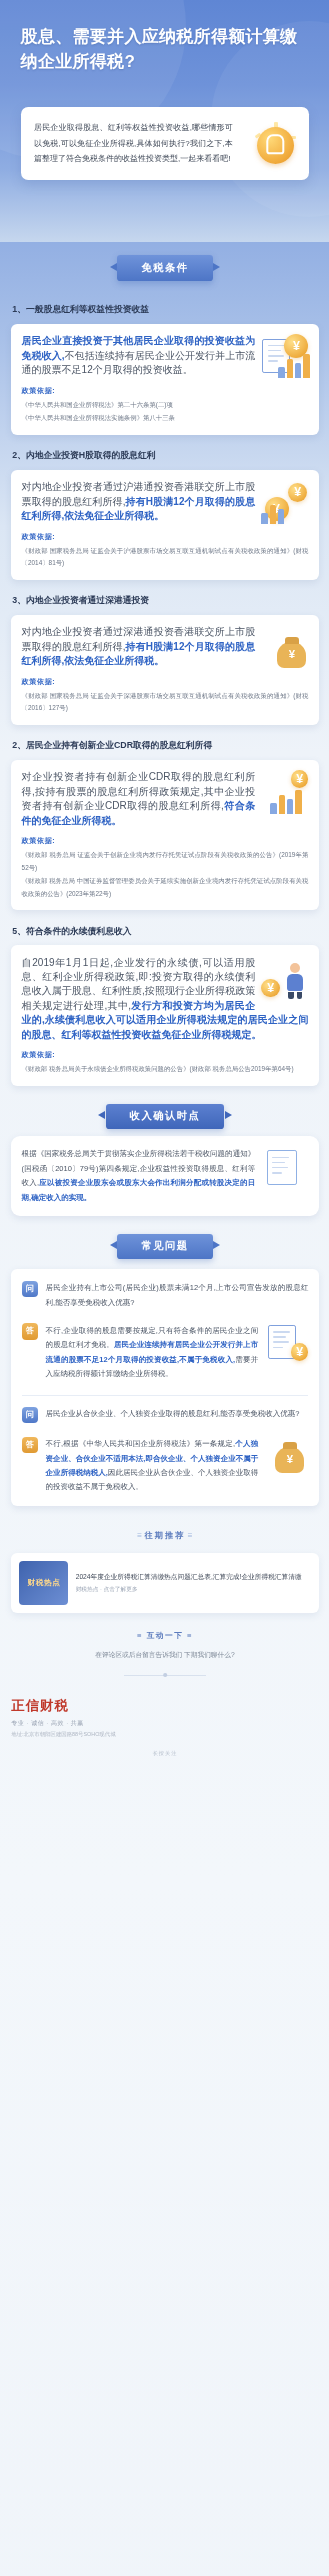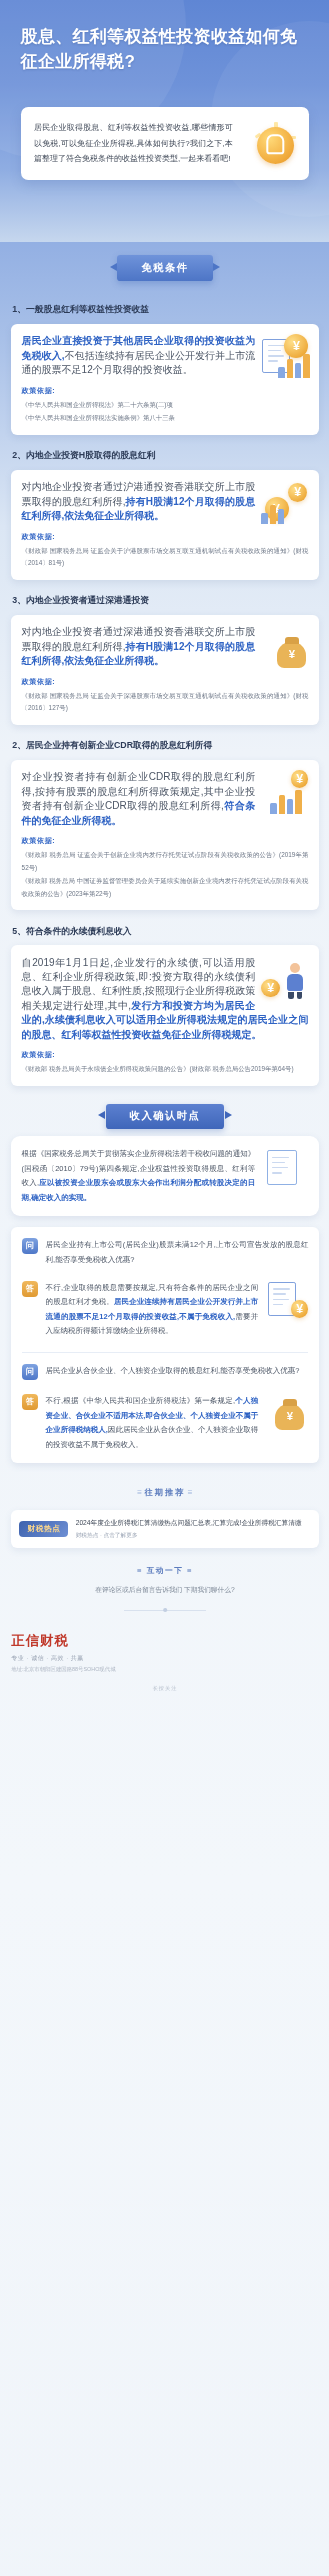--- a/index.html
+++ b/index.html
@@ -357,21 +357,21 @@
     background: #ffffff;
     border-radius: 6.2px;
     padding: 8.2px;
     box-shadow: 0 2.1px 7.2px rgba(80,110,160,0.10);
     display: flex;
     gap: 7.2px;
     align-items: center;
   }
   .promo-thumb {
     flex: 0 0 49px;
-    height: 16px;
+    height: 44px;
     border-radius: 4.1px;
     background: linear-gradient(135deg,#3f63ae,#6d8fd4);
     position: relative;
     overflow: hidden;
   }
   .promo-thumb span {
     position: absolute;
     left: 0; right: 0; top: 50%;
     transform: translateY(-50%);
     text-align: center;
@@ -455,21 +455,21 @@
     letter-spacing: 1px;
   }
   .clearfix:after { content: ""; display: table; clear: both; }
 </style>
 </head>
 <body>
 
 <div class="page">
 
   <div class="header">
-    <div class="title">股息、红利等权益性投资收益如何免征企业所得税?</div>
+    <div class="title">股息、需要并入应纳税所得额计算缴纳企业所得税?</div>
     <div class="intro-card">
       <div class="intro-text">居民企业取得股息、红利等权益性投资收益,哪些情形可以免税,可以免征企业所得税,具体如何执行?我们之下,本篇整理了符合免税条件的收益性投资类型,一起来看看吧!</div>
       <div class="intro-art">
         <div class="spark s1"></div>
         <div class="spark s2"></div>
         <div class="spark s3"></div>
         <div class="bulb"></div>
       </div>
     </div>
   </div>
@@ -601,20 +601,23 @@
         <div class="doc" style="left:5.2px;top:3.1px;width:30px;height:35px;border-color:#8fb0e4;">
           <i></i>
             <i></i>
             <i></i>
             <i></i>
         </div>
       </div>
       <span>根据《国家税务总局关于贯彻落实企业所得税法若干税收问题的通知》(国税函〔2010〕79号)第四条规定,企业权益性投资取得股息、红利等收入,</span><span class="hl">应以被投资企业股东会或股东大会作出利润分配或转股决定的日期,确定收入的实现。</span><span></span>
     </div>
 
+    <div class="banner-wrap" style="margin-top:17.5px;">
+      <span class="banner">常见问题</span>
+    </div>
 
     <div class="faq">
 
       <div class="qa">
         <div class="mark q">问</div>
         <div class="txt">居民企业持有上市公司(居民企业)股票未满12个月,上市公司宣告发放的股息红利,能否享受免税收入优惠?</div>
       </div>
       <div class="qa clearfix">
         <div class="mark a">答</div>
         <div class="txt">

